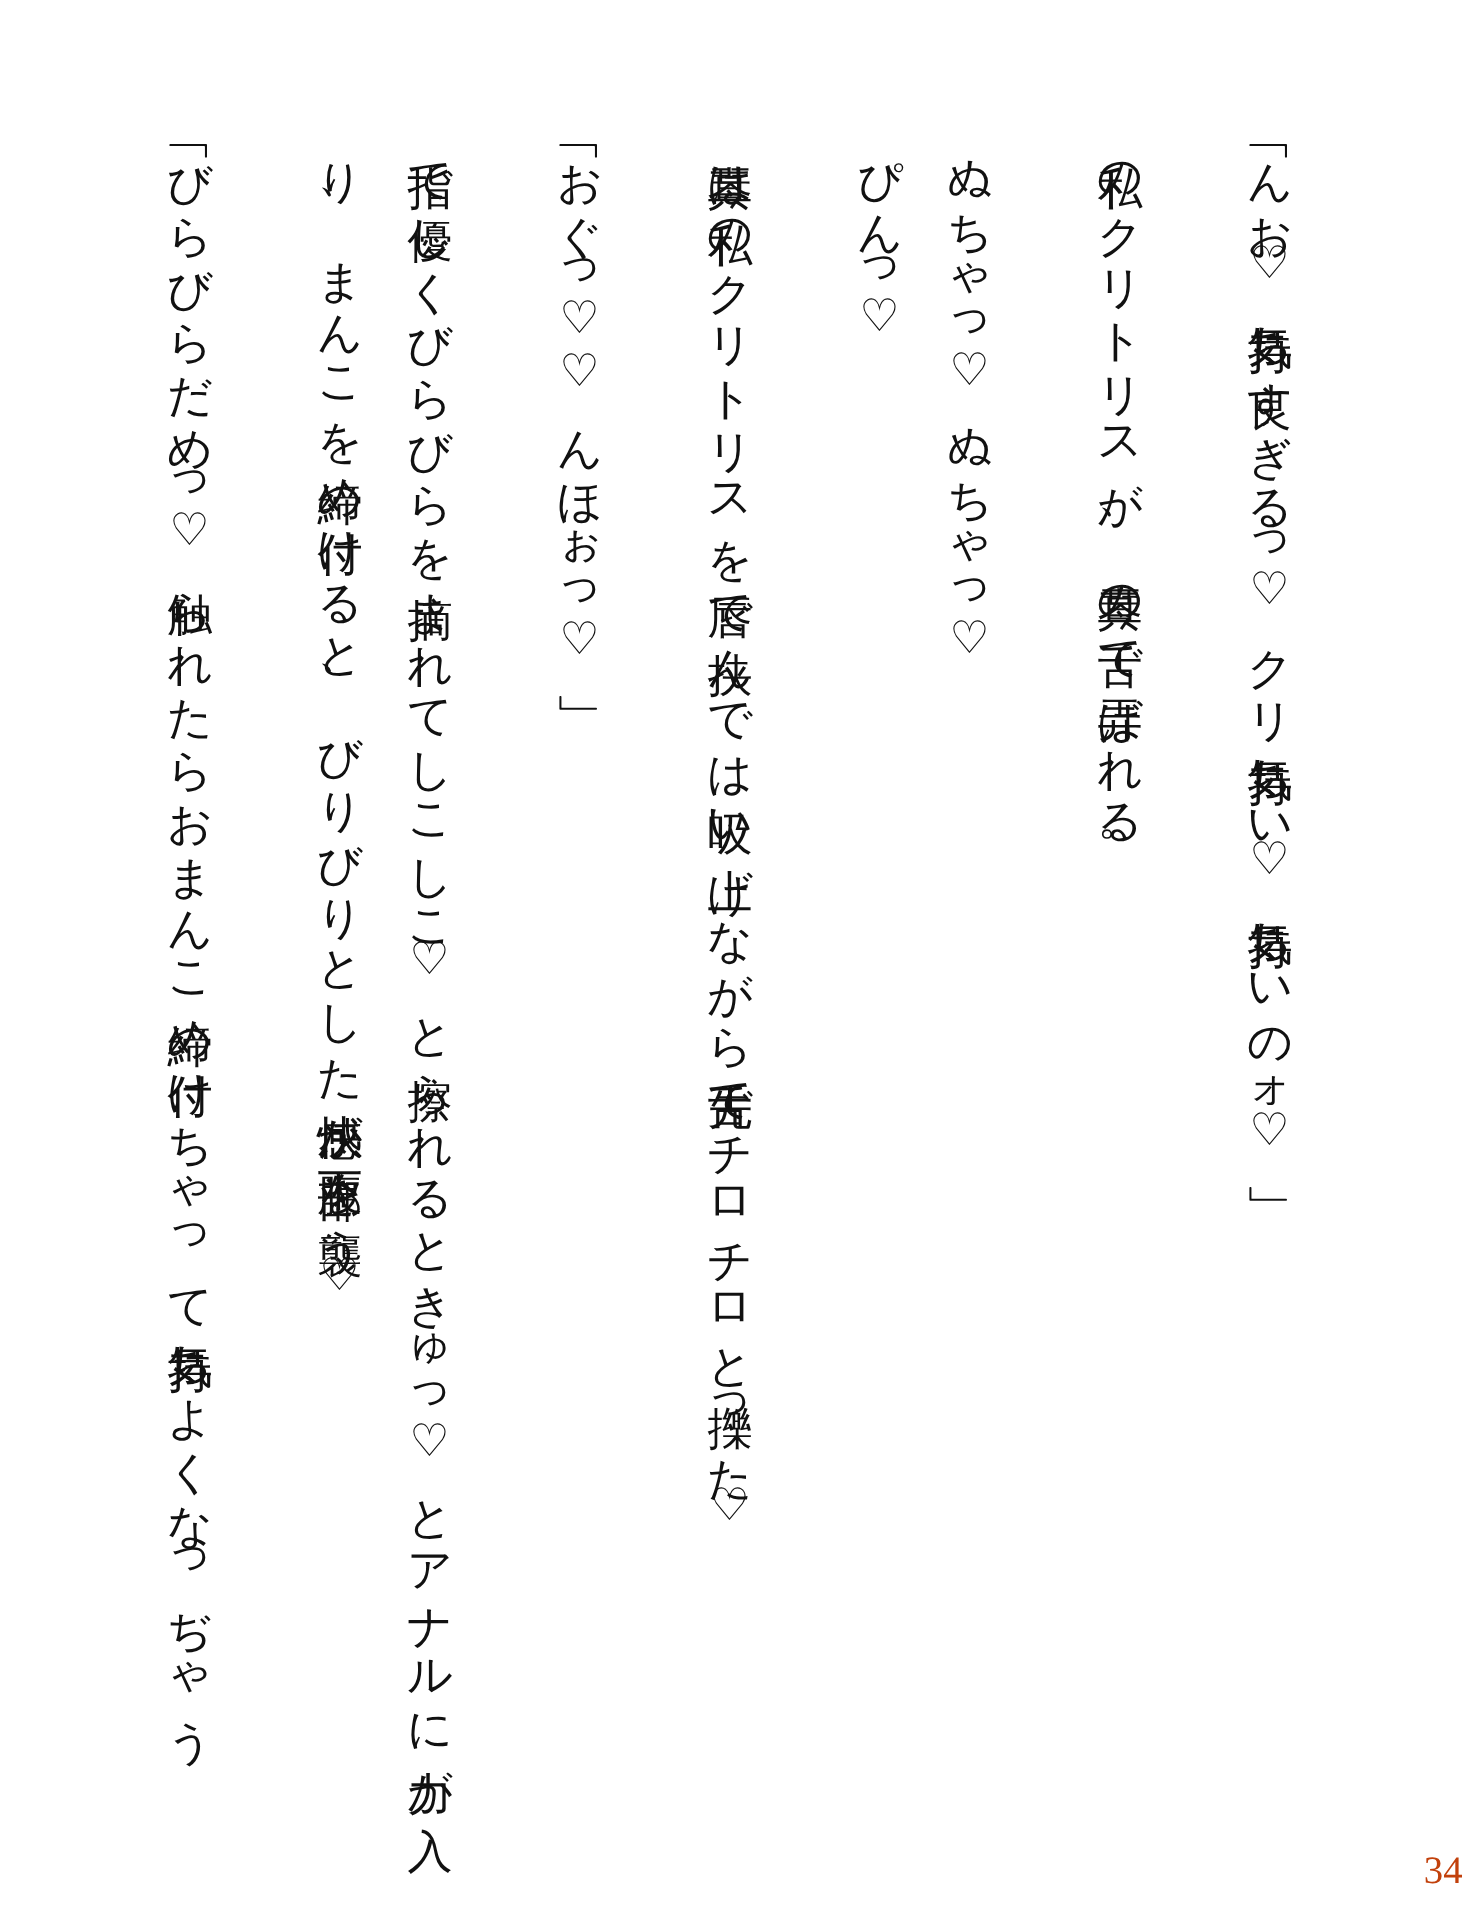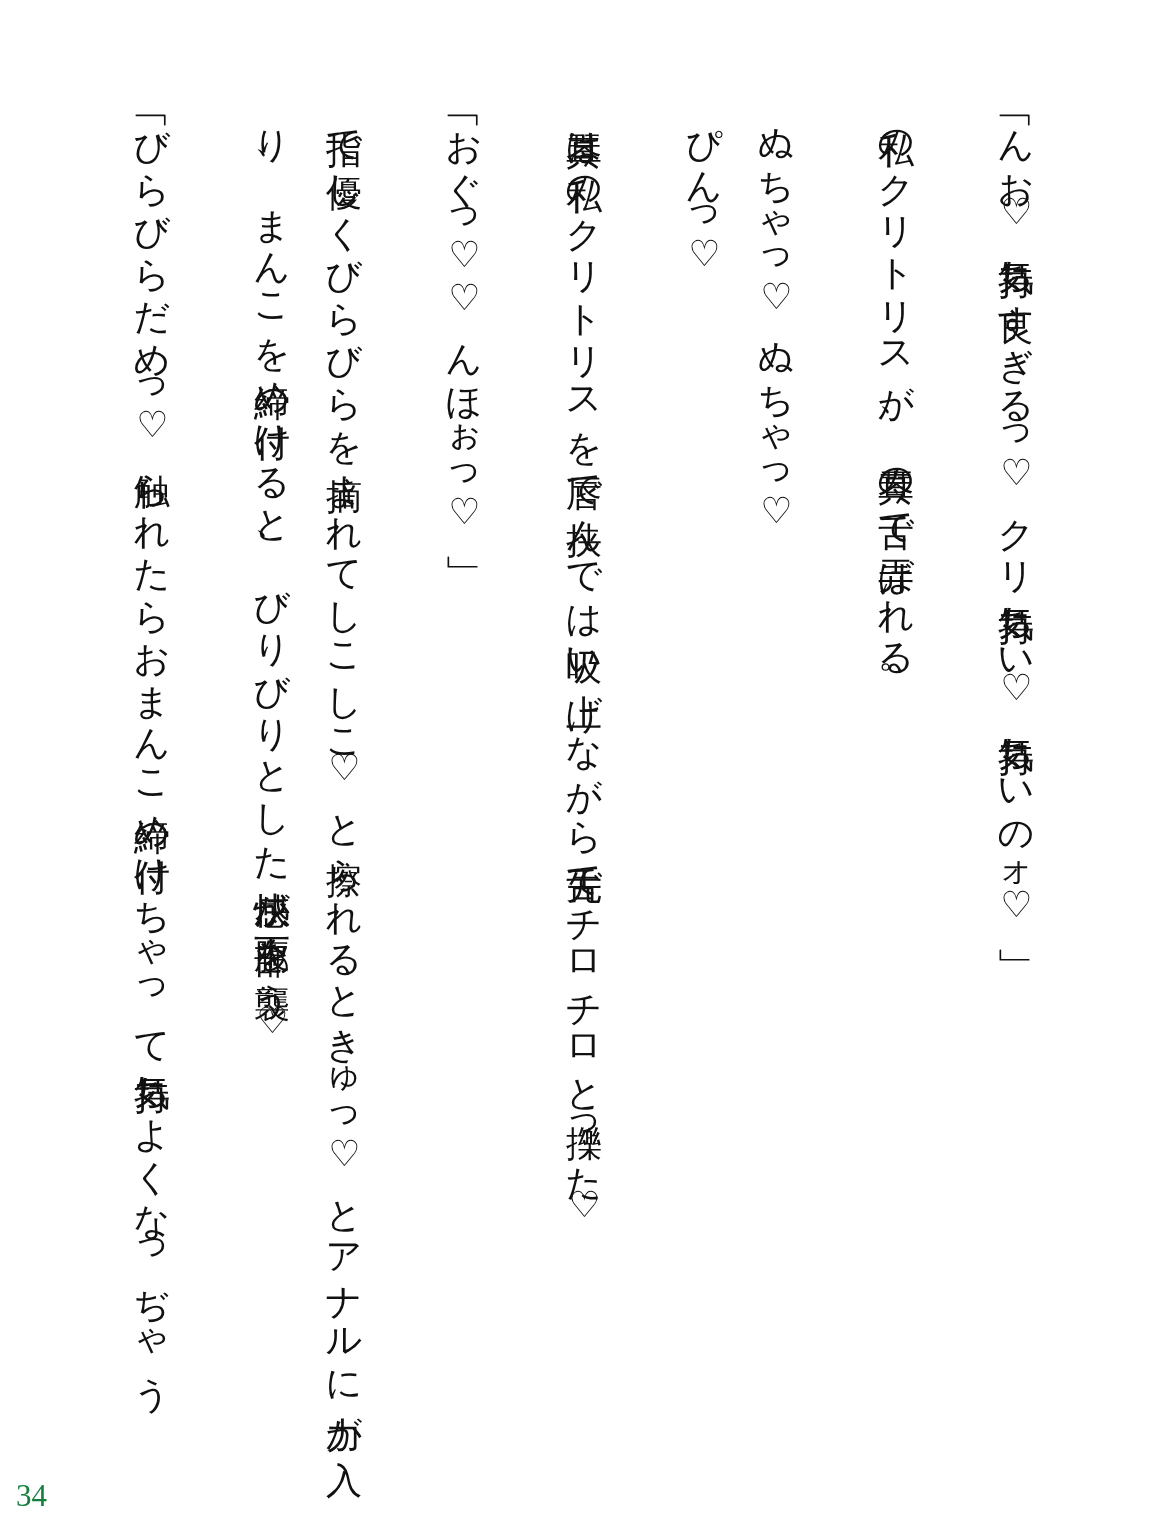--- a/index.html
+++ b/index.html
@@ -36,28 +36,28 @@
     margin-block-end: 48px;
   }
   .para.tight {
     margin-block-end: 0;
   }
   .para:last-child {
     margin-block-end: 0;
   }
   .page-number {
     position: absolute;
-    left: 16px;
+    left: 0;
     right: 0;
     bottom: 12px;
-    text-align: left;
+    text-align: right;
     writing-mode: horizontal-tb;
     font-family: "Liberation Serif", "DejaVu Serif", serif;
     font-size: 31px;
-    color: #15803d;
+    color: #c2410c;
   }
 </style>
 </head>
 <body>
 
 <div class="page">
   <main class="text-area">
     <p class="para">「んお♡気持ち良すぎる゙っ♡クリ気持ちい゙♡気持ちいのォ♡」</p>
     <p class="para">私のクリトリスが、真琴の舌で弄ばれる。</p>
     <p class="para tight">ぬちゃっ♡ぬちゃっ♡</p>

